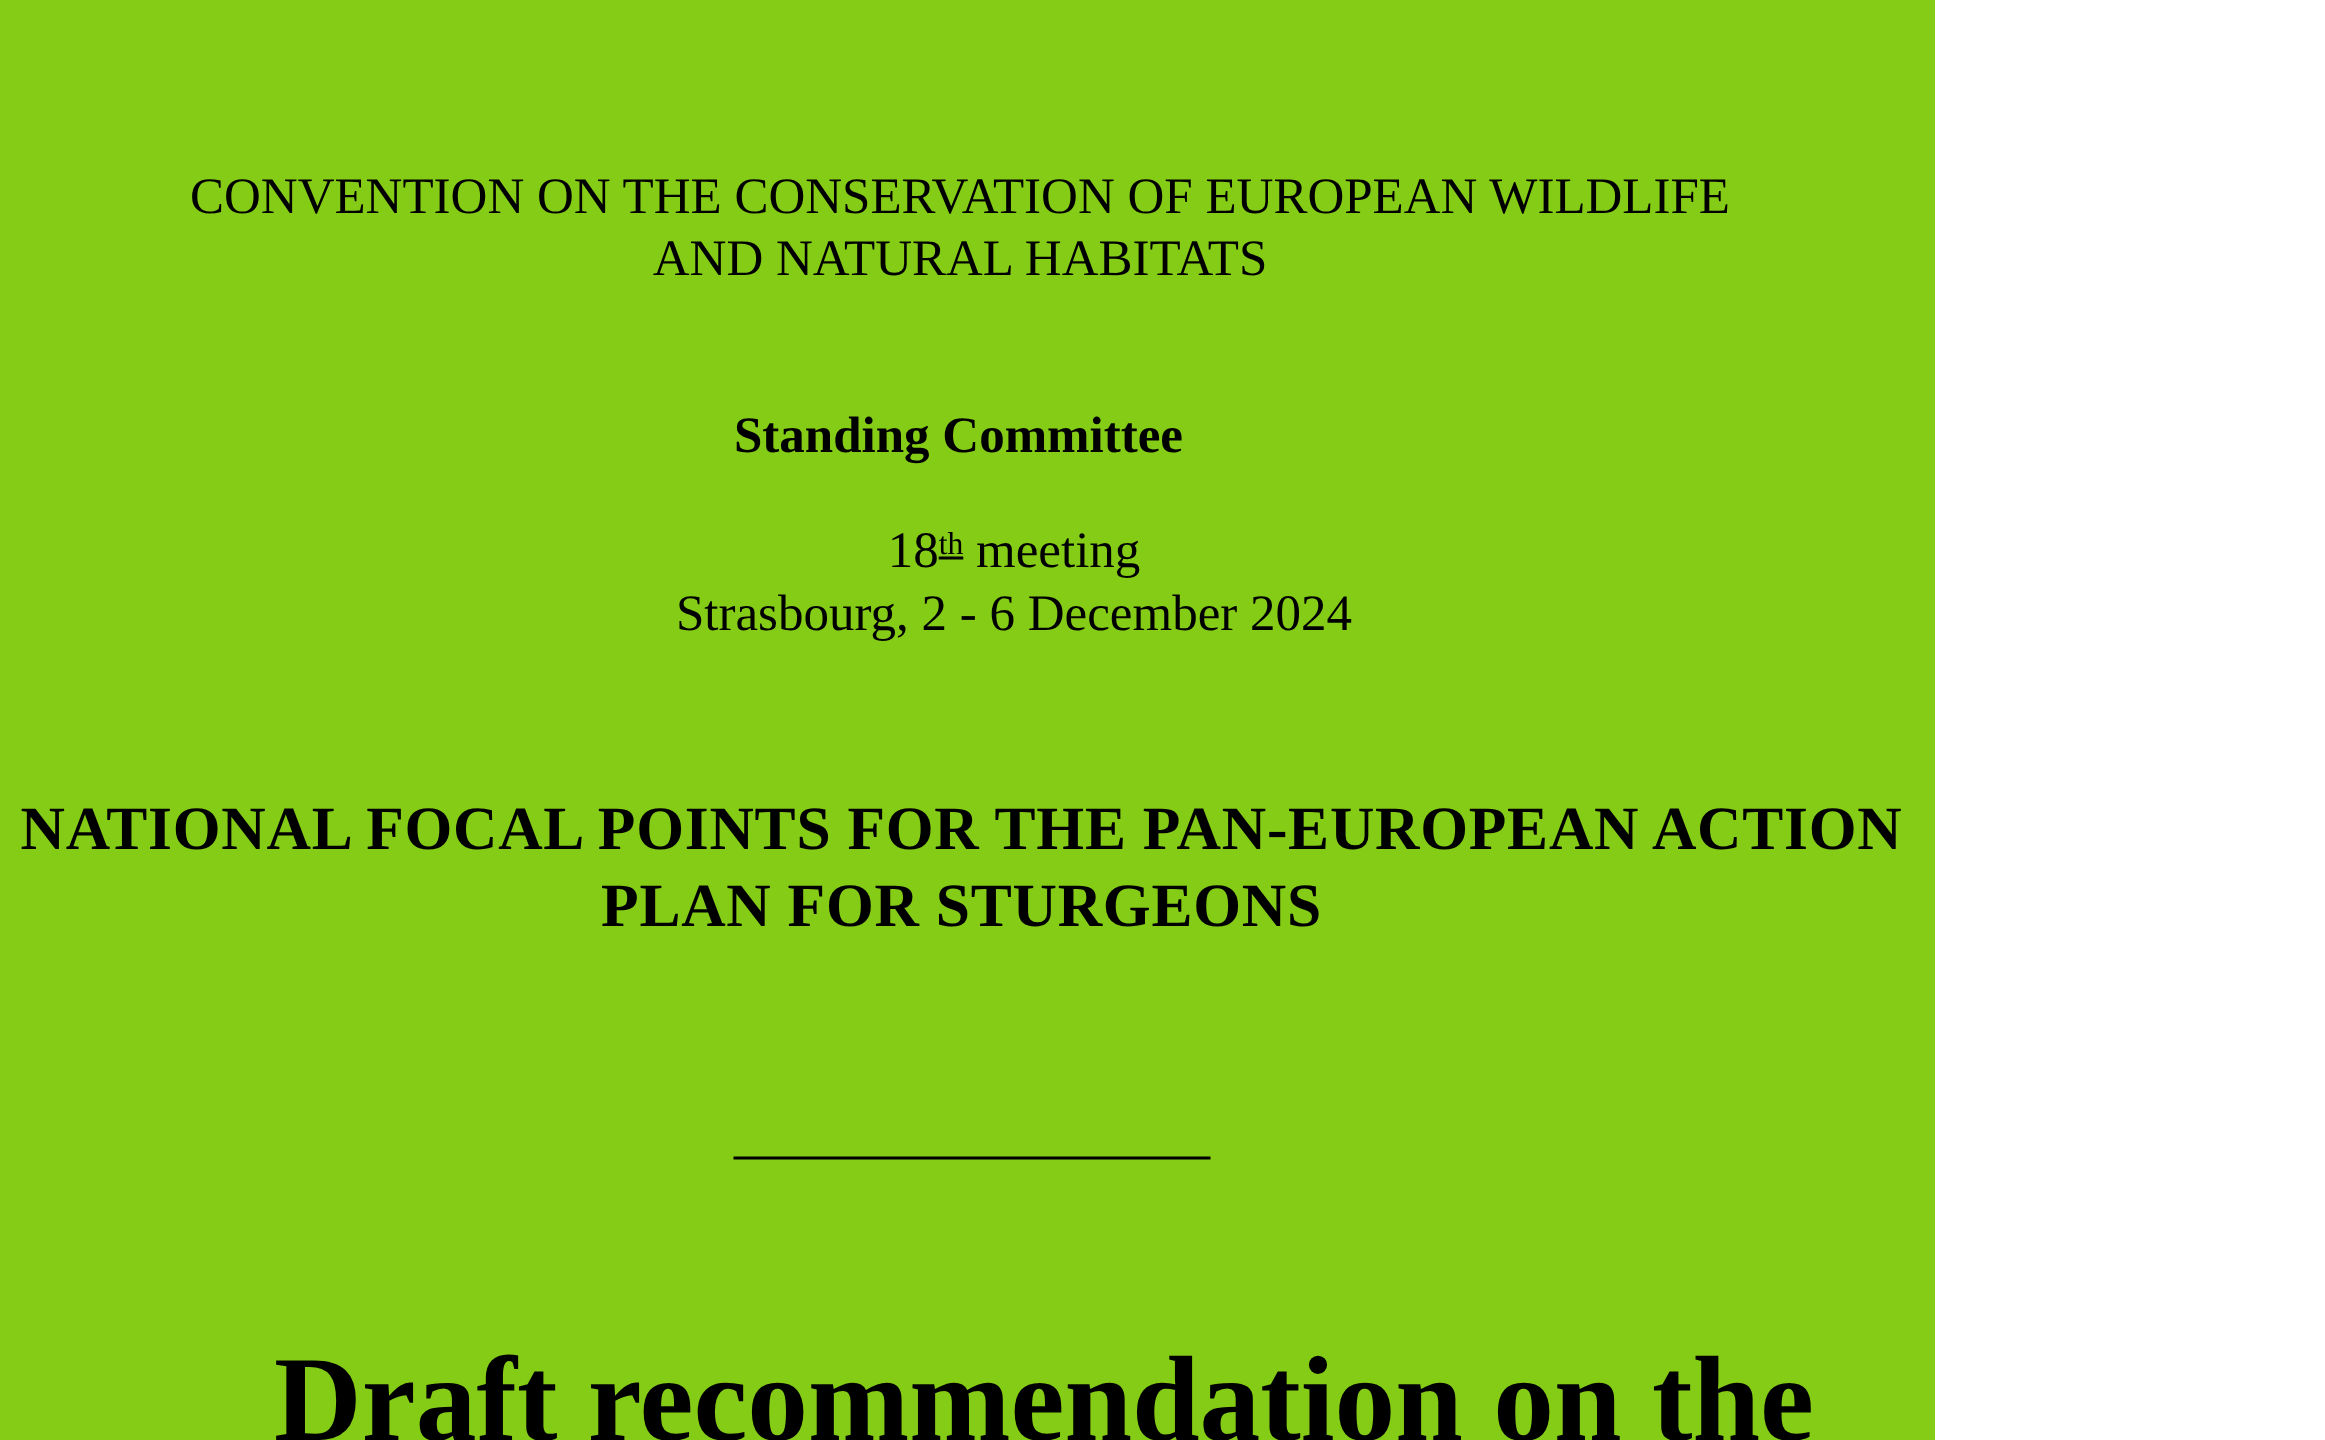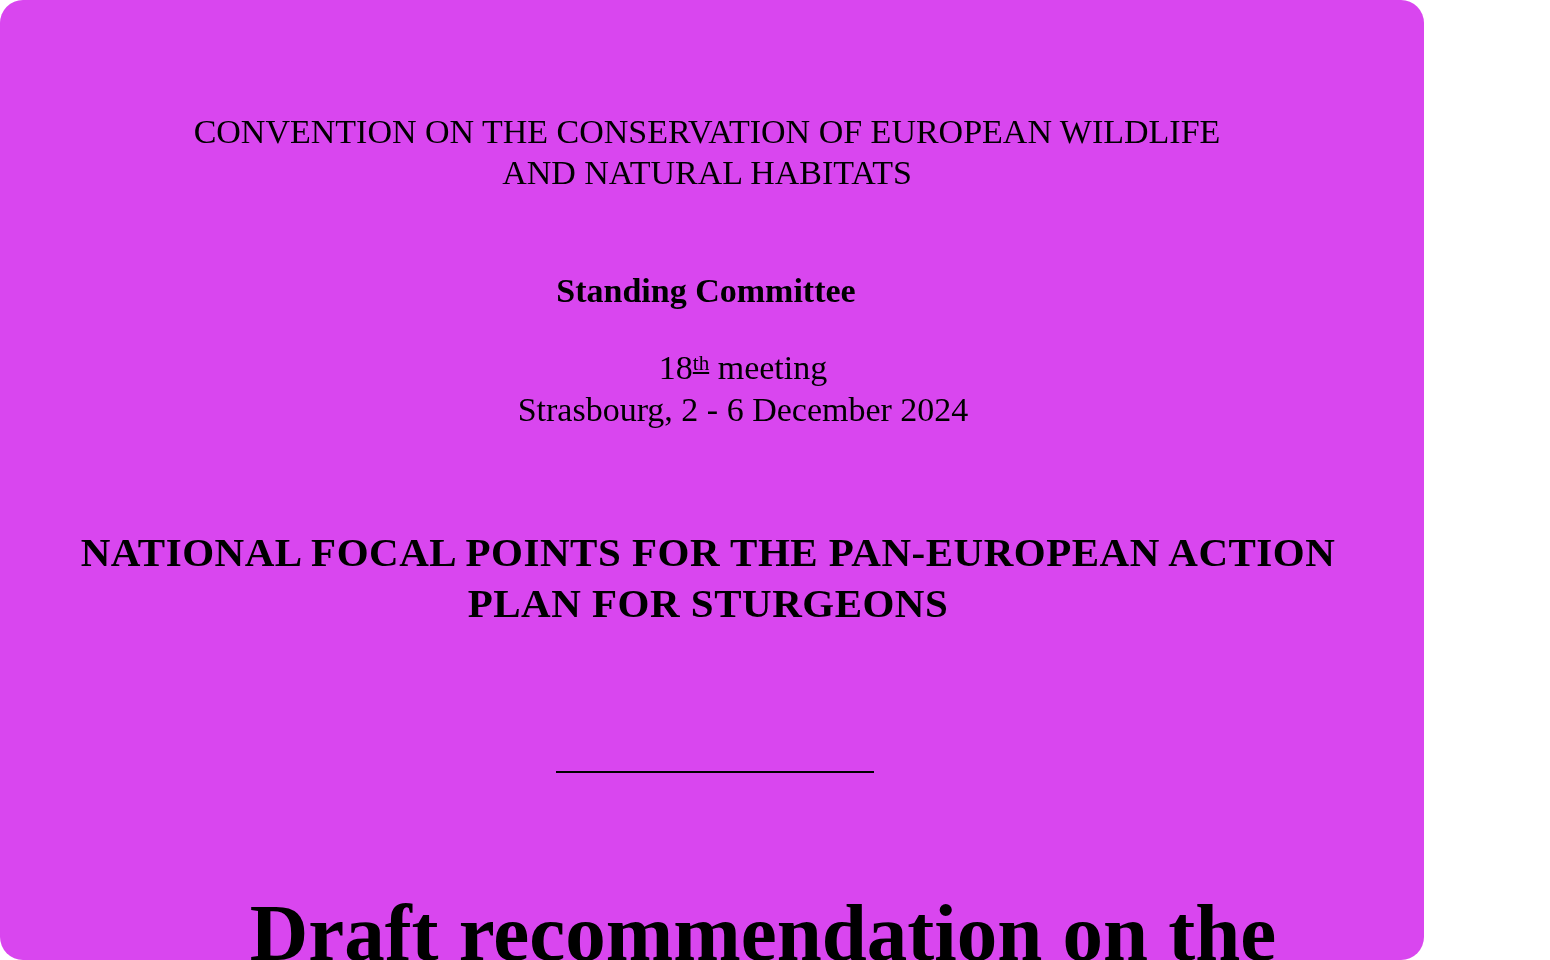--- a/index.html
+++ b/index.html
@@ -2,27 +2,26 @@
 <html><head>
 <meta charset="utf-8">
 <style>
   html, body {
     margin: 0;
     padding: 0;
     background: #ffffff;
   }
   #page {
     position: relative;
-    width: 1424px;
+    width: 1290px;
     height: 960px;
     overflow: hidden;
-    background: #d946ef;
+    background: #84cc16;
     color: #000000;
     font-family: "Liberation Serif", "DejaVu Serif", serif;
-    border-radius: 23px;
   }
   .block {
     position: absolute;
     left: 0;
     width: 100%;
     text-align: center;
     white-space: nowrap;
   }
   .convention-title {
     top: 111px;

